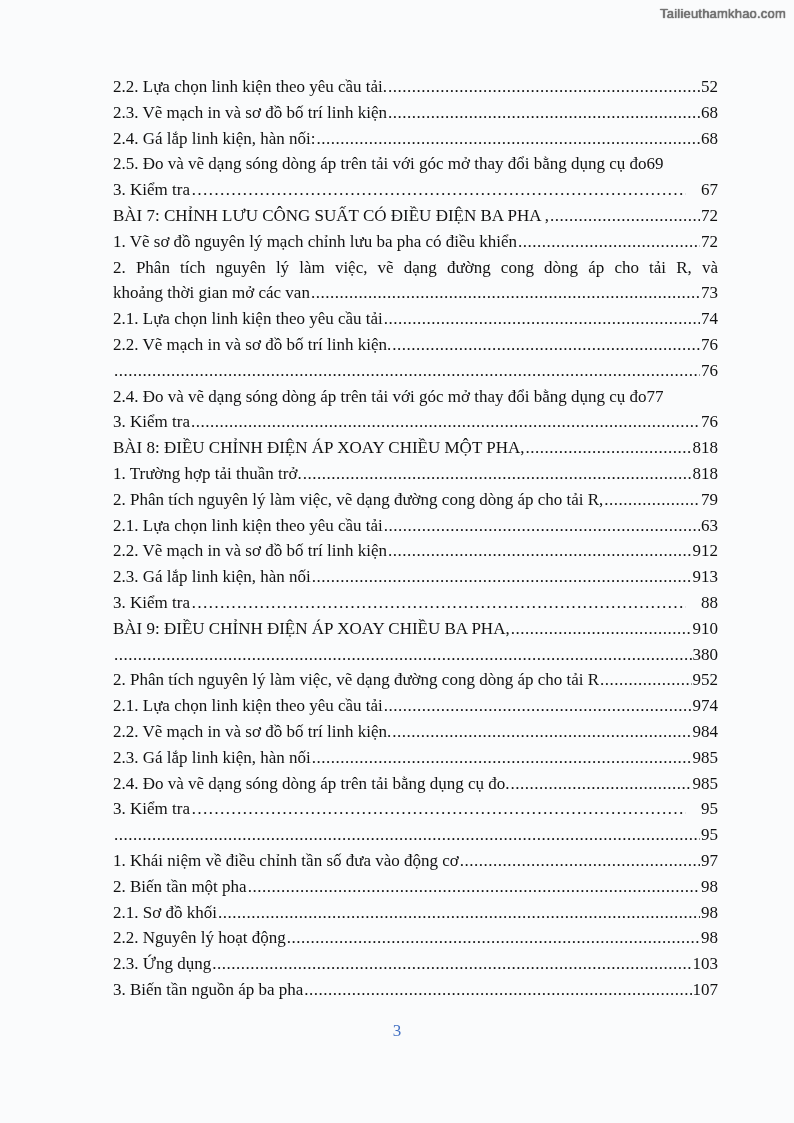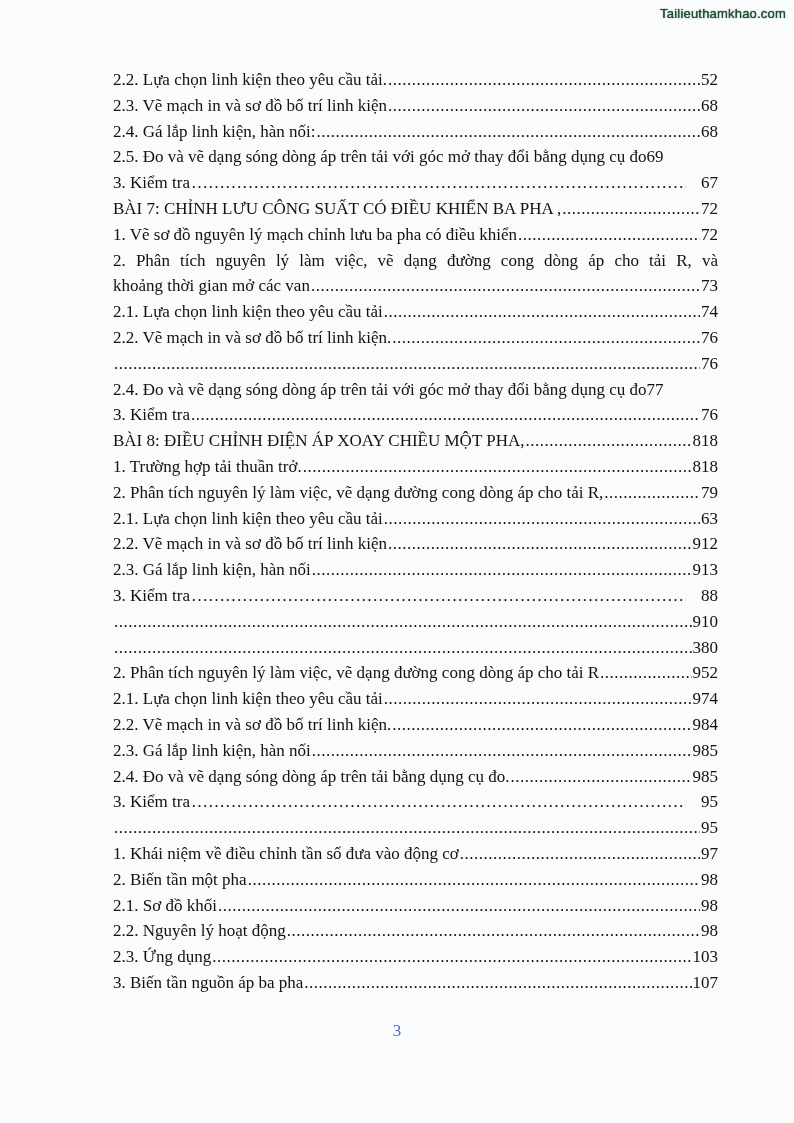--- a/index.html
+++ b/index.html
@@ -14,29 +14,29 @@
       overflow: hidden;
       font-family: "Liberation Serif", serif;
       color: #111;
     }
     .watermark {
       position: absolute;
       top: 6px;
       right: 8px;
       font-family: "Liberation Sans", sans-serif;
       font-size: 13px;
-      color: #14532d;
+      color: #737373;
       text-shadow: 0 0 1px #666, 0 0 1px #666;
       letter-spacing: 0.2px;
       text-align: center;
     }
     .toc {
       position: absolute;
       left: 113px;
-      top: 67px;
+      top: 74px;
       width: 605px;
     }
     .row {
       display: flex;
       align-items: baseline;
       height: 25.8px;
       font-size: 17px;
       line-height: 25.8px;
       white-space: nowrap;
     }
@@ -107,21 +107,21 @@
   <div class="row nofill">
     <span class="label">2.5. Đo và vẽ dạng sóng dòng áp trên tải với góc mở thay đổi bằng dụng cụ đo</span>
     <span class="page">69</span>
   </div>
   <div class="row ellip">
     <span class="label">3. Kiểm tra</span>
     <span class="leader"></span>
     <span class="page">67</span>
   </div>
   <div class="row">
-    <span class="label">BÀI 7: CHỈNH LƯU CÔNG SUẤT CÓ ĐIỀU KHIỂN BA PHA ,</span>
+    <span class="label">BÀI 7: CHỈNH LƯU CÔNG SUẤT CÓ ĐIỀU ĐIỆN BA PHA ,</span>
     <span class="leader"></span>
     <span class="page">72</span>
   </div>
   <div class="row">
     <span class="label">1. Vẽ sơ đồ nguyên lý mạch chỉnh lưu ba pha có điều khiển</span>
     <span class="leader"></span>
     <span class="page">72</span>
   </div>
   <div class="wrap-line">2. Phân tích nguyên lý làm việc, vẽ dạng đường cong dòng áp cho tải R, và</div>
   <div class="row">
@@ -181,20 +181,21 @@
     <span class="label">2.3. Gá lắp linh kiện, hàn nối</span>
     <span class="leader"></span>
     <span class="page">913</span>
   </div>
   <div class="row ellip">
     <span class="label">3. Kiểm tra</span>
     <span class="leader"></span>
     <span class="page">88</span>
   </div>
   <div class="row">
+    <span class="label">BÀI 9: ĐIỀU CHỈNH ĐIỆN ÁP XOAY CHIỀU BA PHA,</span>
     <span class="leader"></span>
     <span class="page">910</span>
   </div>
   <div class="row">
     <span class="leader"></span>
     <span class="page">380</span>
   </div>
   <div class="row">
     <span class="label">2. Phân tích nguyên lý làm việc, vẽ dạng đường cong dòng áp cho tải R</span>
     <span class="leader"></span>

